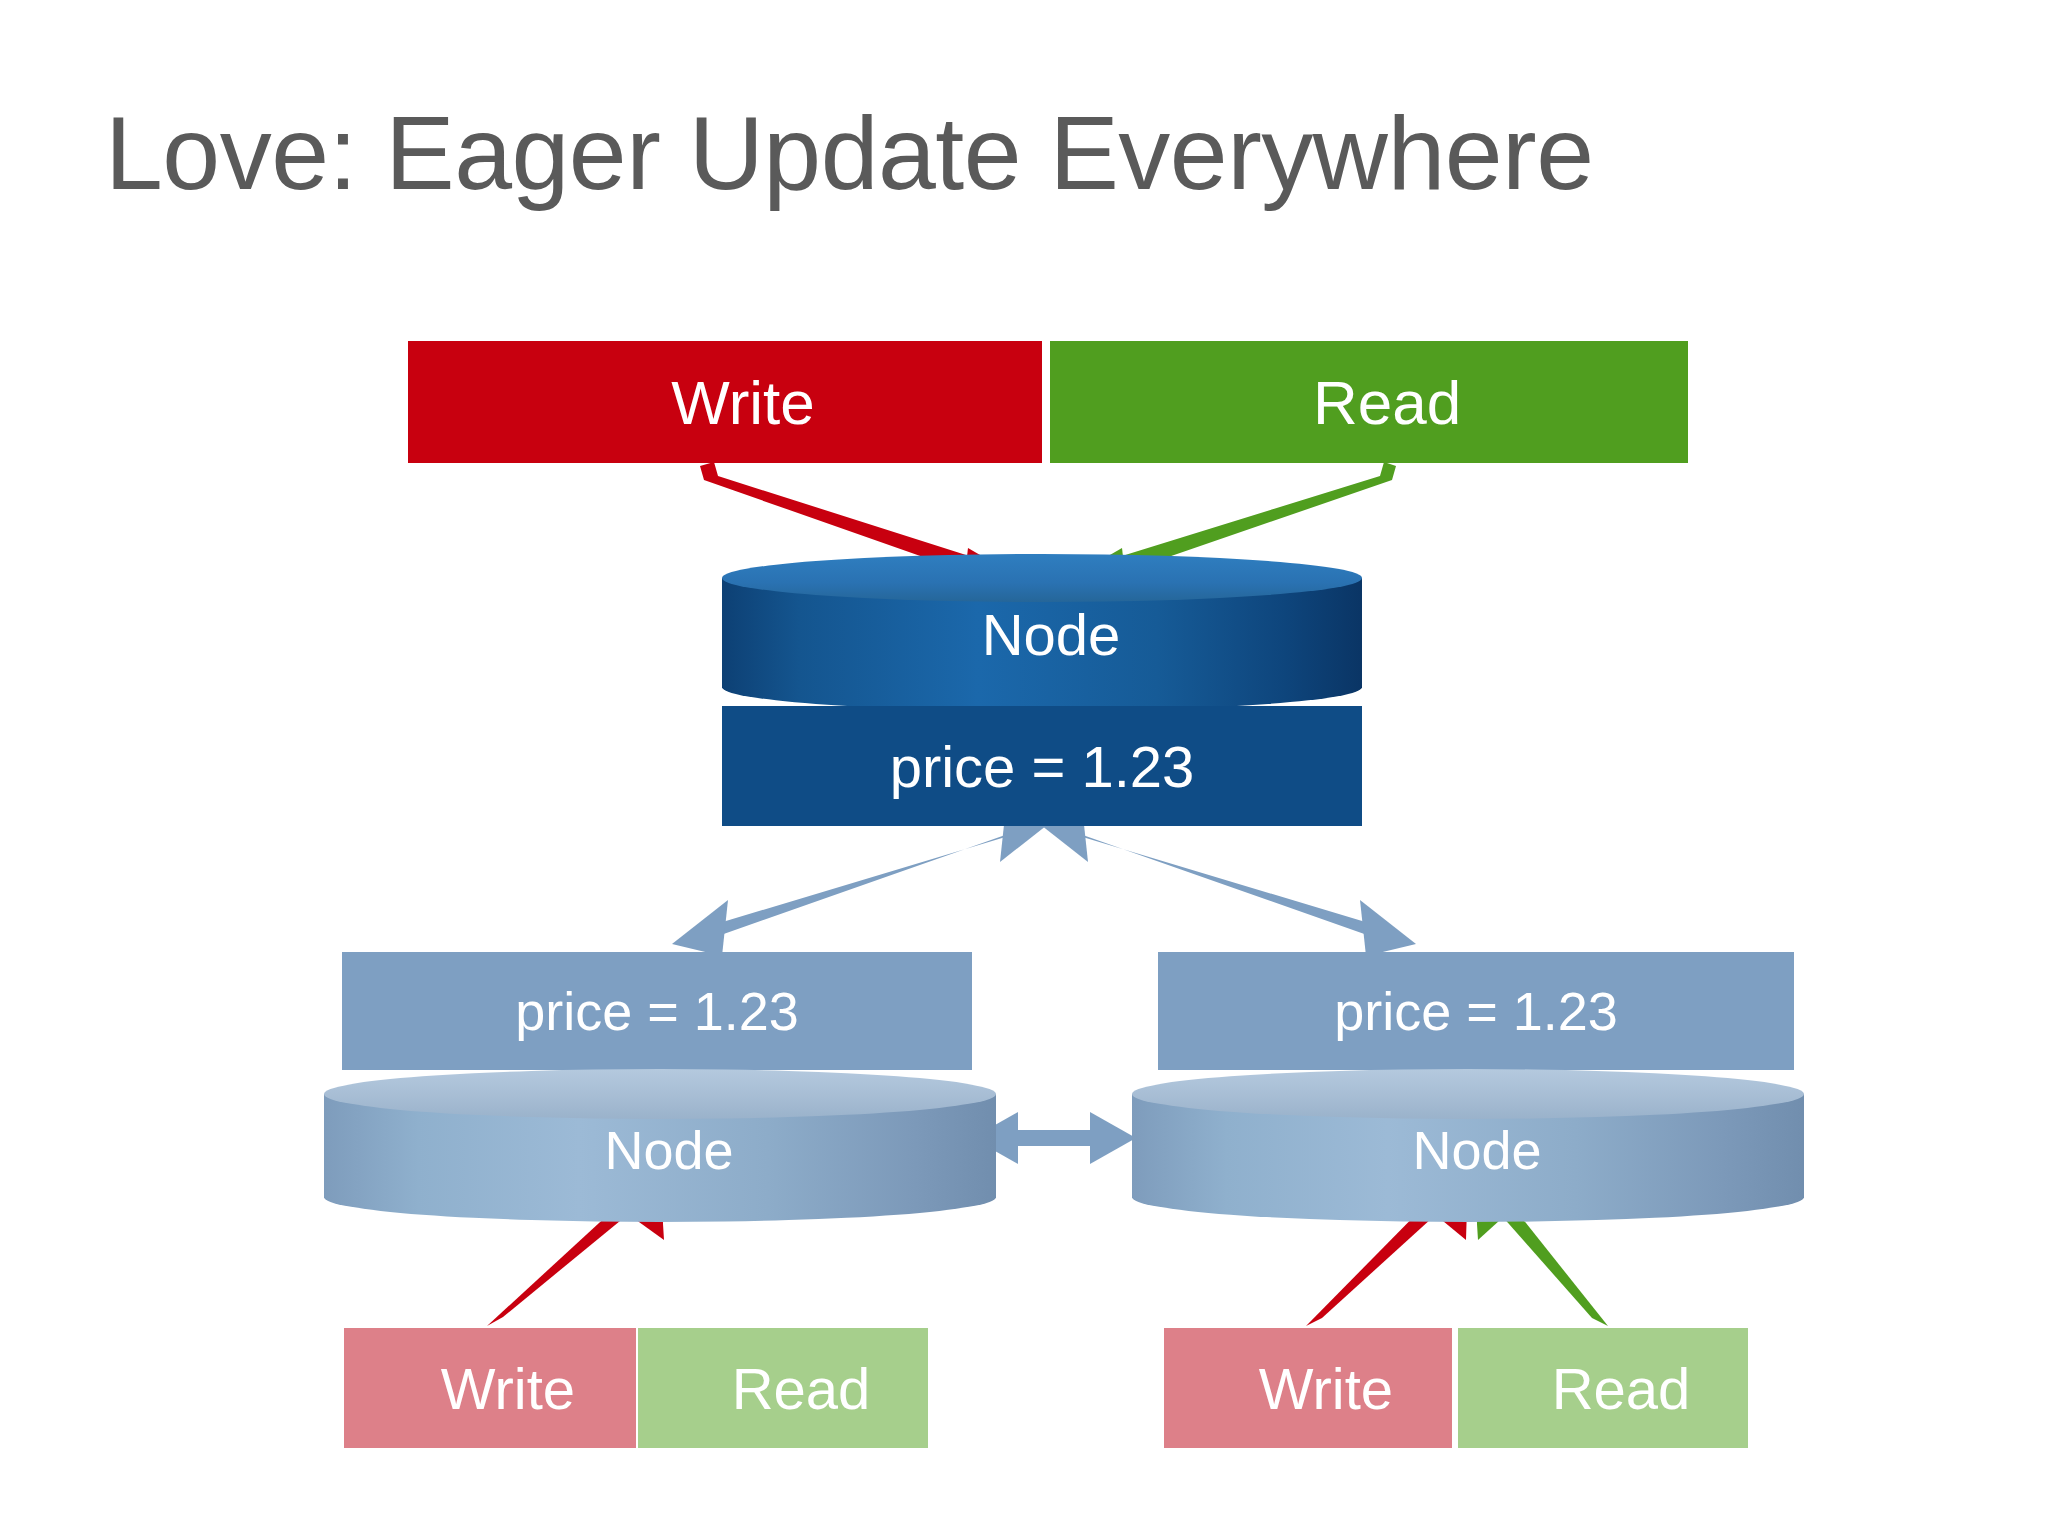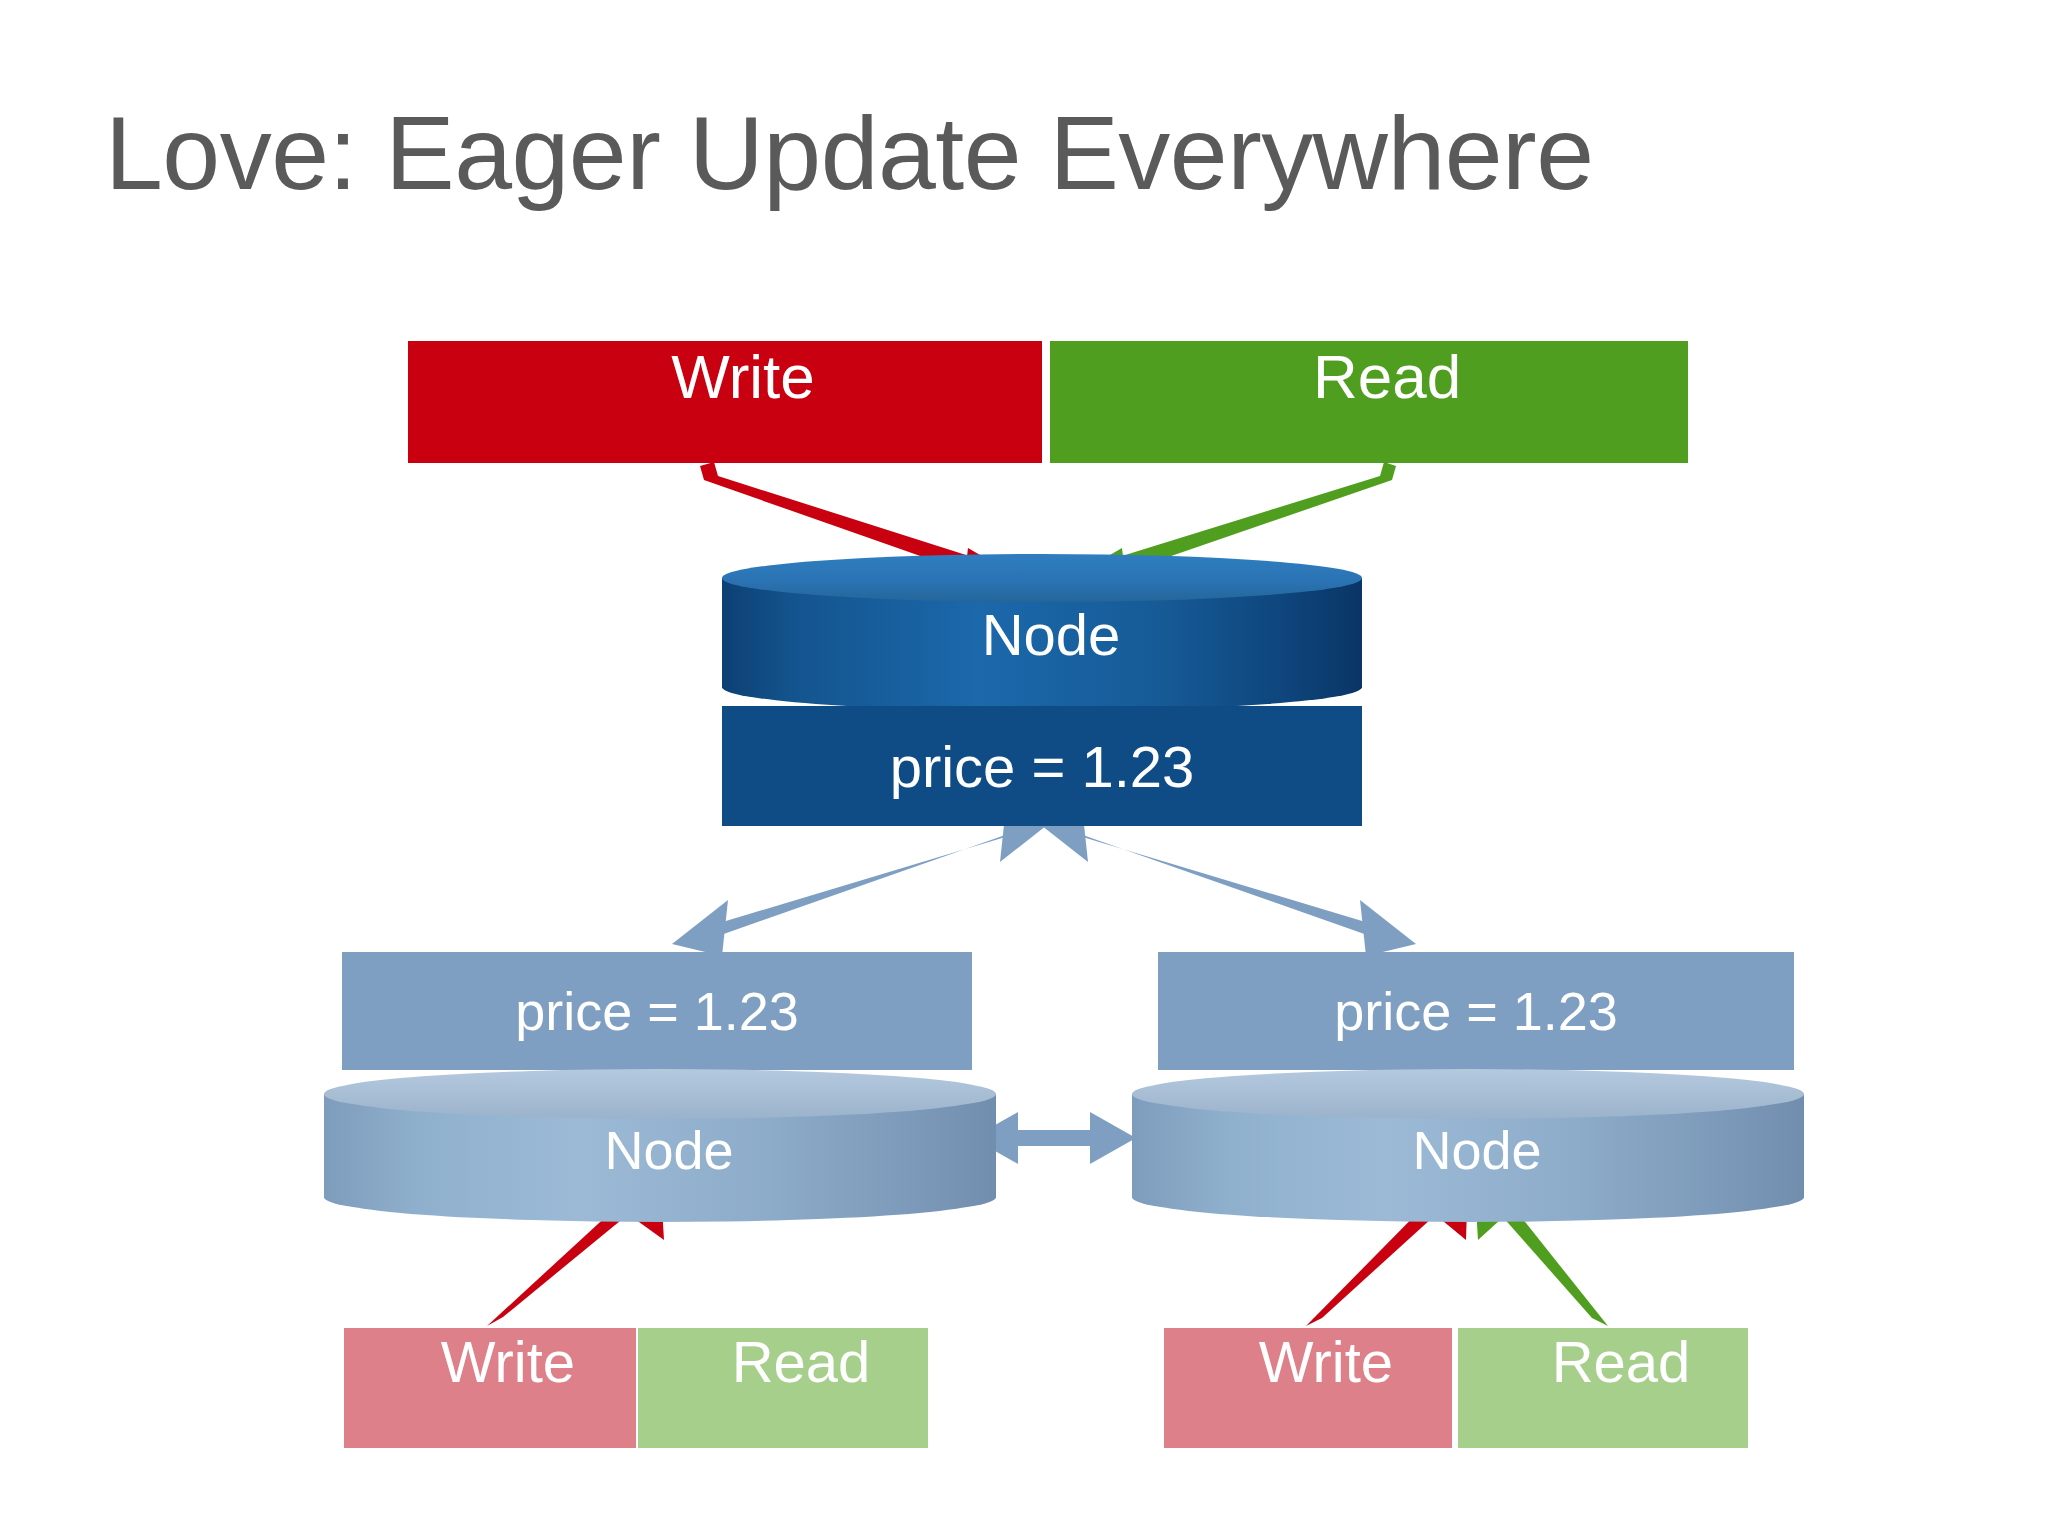--- a/index.html
+++ b/index.html
@@ -43,20 +43,21 @@
     left: 0; top: 0;
     width: 2048px;
     height: 1536px;
     pointer-events: none;
   }
 
   
   .flat-box {
     position: absolute;
     display: flex;
+    align-items: center;
     justify-content: center;
     color: #ffffff;
     box-sizing: border-box;
     padding-left: 36px;
   }
 
   
   .op-box-top {
     height: 122px;
     font-size: 62px;

